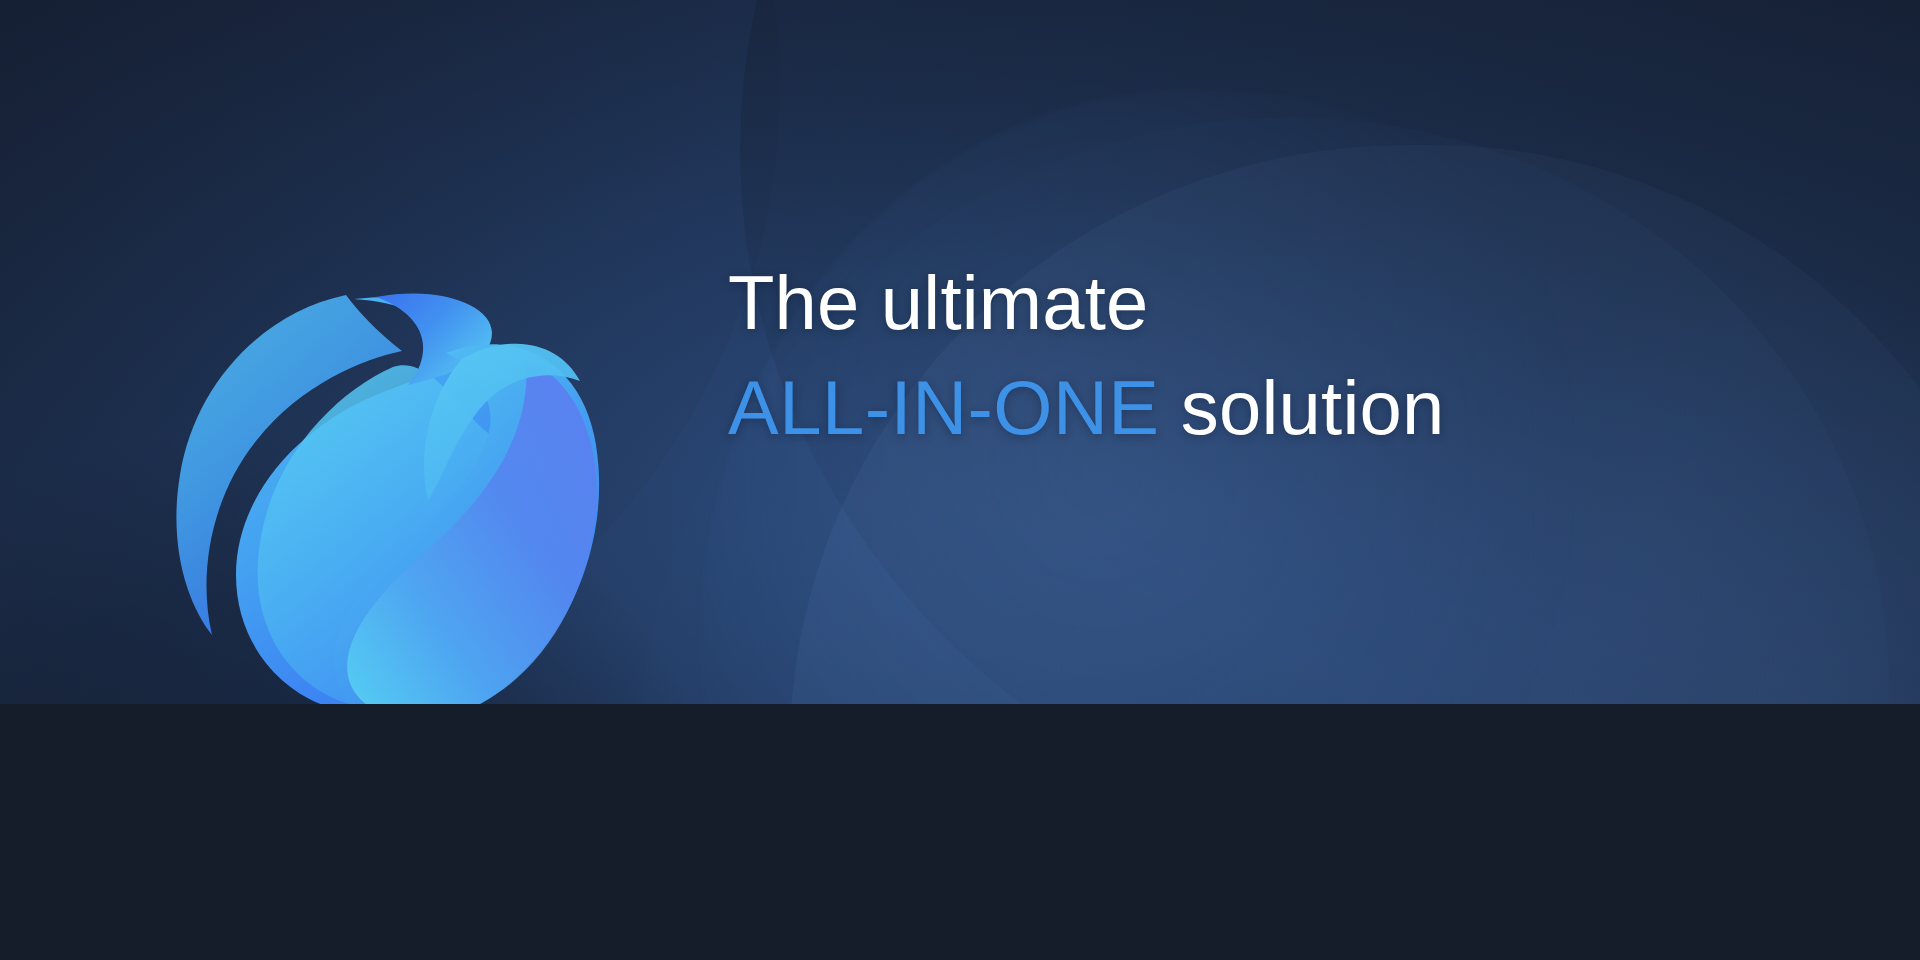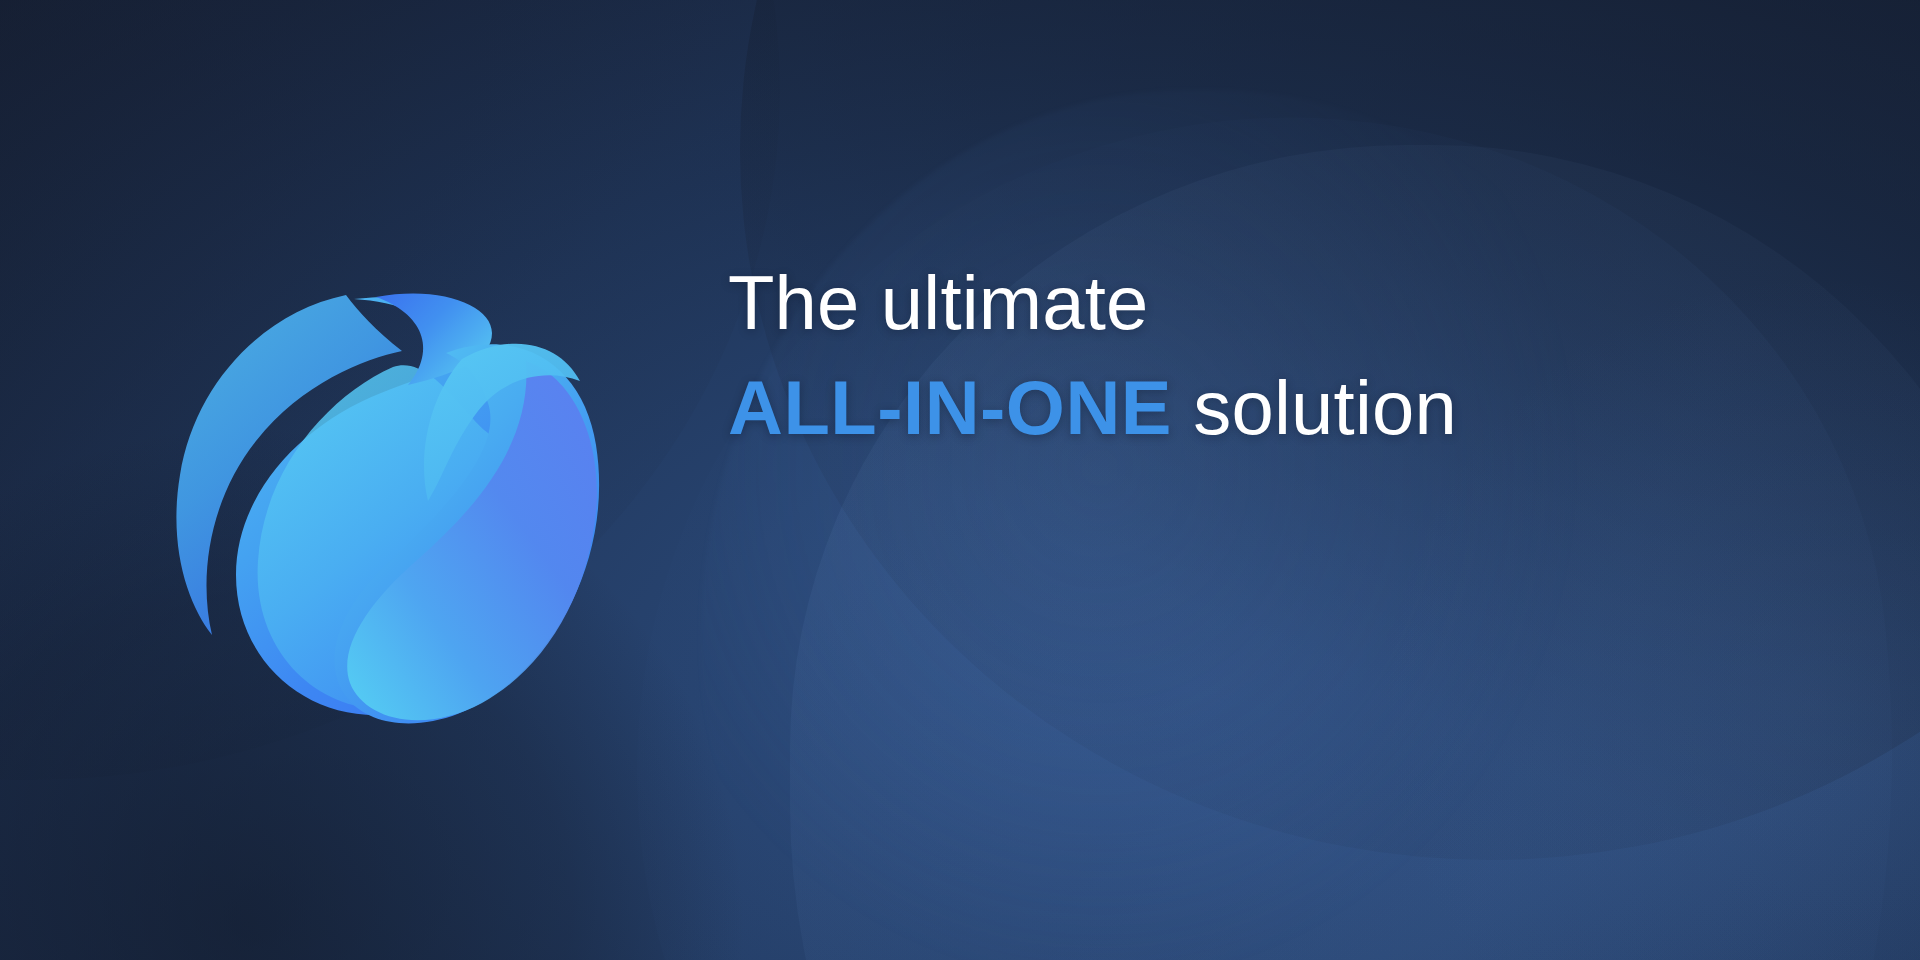--- a/index.html
+++ b/index.html
@@ -4,21 +4,21 @@
 <style>
   * { margin:0; padding:0; box-sizing:border-box; }
   html, body {
     width:1920px; height:960px; overflow:hidden;
     background:#151c2a;
     font-family:"Liberation Sans", sans-serif;
   }
 
   #banner {
     position:relative;
-    width:1920px; height:960px;
+    width:1920px; height:704px;
     overflow:hidden;
     background:
       radial-gradient(118% 135% at 62% 72%, #2d4d80 0%, #27436f 22%, #1f3457 45%, #1a2843 66%, #161f33 85%, #131925 100%);
   }
 
   
   .bg-layer { position:absolute; inset:0; pointer-events:none; }
 
   .shape { position:absolute; }
 
@@ -95,21 +95,21 @@
     color:#ffffff;
     font-size:76px;
     line-height:105px;
     font-weight:400;
     letter-spacing:0.2px;
     white-space:nowrap;
     text-shadow:0 2px 10px rgba(8,14,26,0.30);
   }
   .accent {
     color:#3d92e8;
-    font-weight:700;
+    font-weight:400;
     letter-spacing:0.5px;
   }
 </style>
 </head>
 <body>
 
 <div id="banner">
 
   <div class="bg-layer">
     <div class="shape shape-dark-tl"></div>

